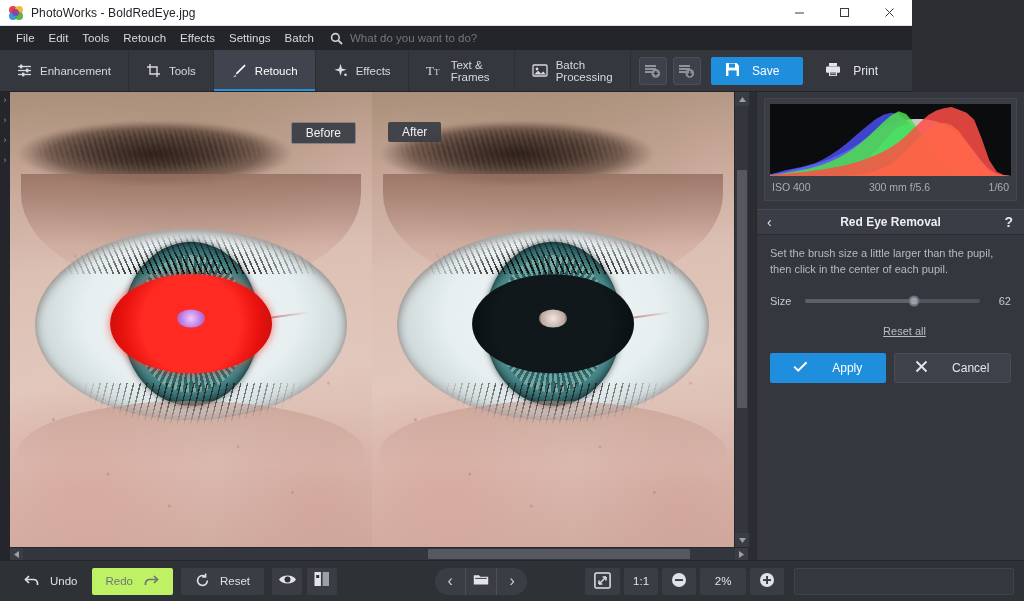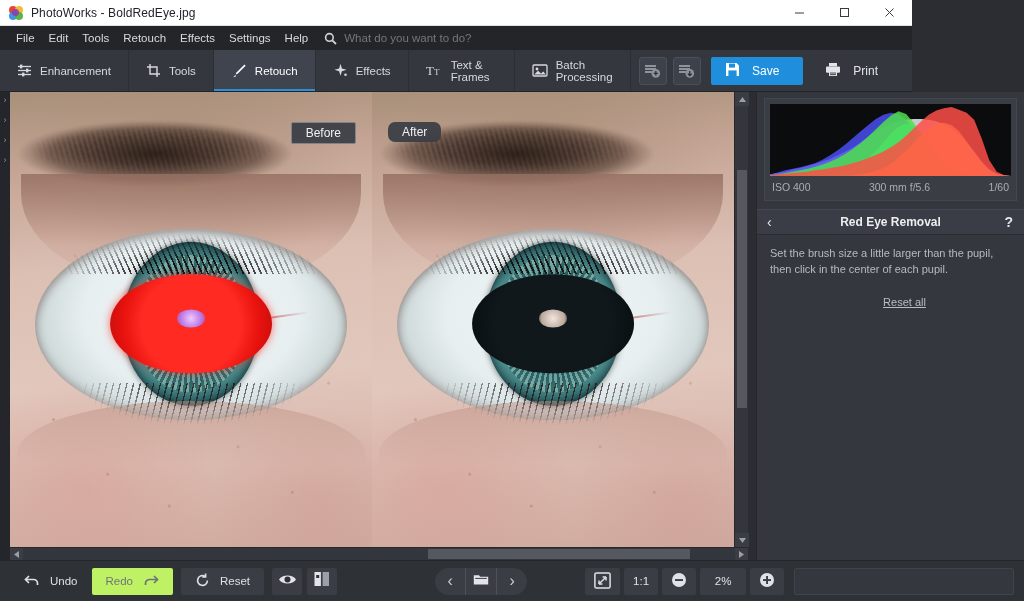--- a/index.html
+++ b/index.html
@@ -199,21 +199,21 @@
     position: absolute; left: 2%; top: 68%; width: 96%; height: 14%;
     background: linear-gradient(180deg, rgba(190,146,134,.55), rgba(0,0,0,0));
     border-top-left-radius: 60% 100%; border-top-right-radius: 60% 100%;
   }
 
   .ba-label {
     position: absolute; top: 30px; font-size: 12px; color: #f0f1f3;
     padding: 3px 14px; border-radius: 2px; z-index: 9;
   }
   .ba-label.before { right: 16px; background: rgba(60,63,70,.94); border: 1px solid #7e838c; }
-  .ba-label.after  { left: 16px;  background: rgba(60,63,70,.94); border-radius: 7px; }
+  .ba-label.after  { left: 16px;  background: rgba(60,63,70,.94); }
 
   
   .vscroll {
     position: absolute; left: 734px; top: 0; width: 14px; height: 455px; background: #33363c;
     border-left: 1px solid #26282d;
   }
   .vscroll .arrow { width: 14px; height: 14px; display: flex; align-items: center; justify-content: center; background: #3a3d44; }
   .vscroll .arrow.bot { position: absolute; bottom: 0; left: 0; }
   .vscroll .thumb { position: absolute; left: 2px; top: 78px; width: 10px; height: 238px; background: #55595f; border-radius: 1px; }
   .hscroll {
@@ -334,21 +334,21 @@
     </div>
   </div>
 
   <div class="menubar">
     <div class="menu-item">File</div>
     <div class="menu-item">Edit</div>
     <div class="menu-item">Tools</div>
     <div class="menu-item">Retouch</div>
     <div class="menu-item">Effects</div>
     <div class="menu-item">Settings</div>
-    <div class="menu-item">Help</div>
+    <div class="menu-item">Batch</div>
     <div class="search-wrap">
       <span class="search-ico">
         <svg width="13" height="13" viewBox="0 0 13 13">
             <circle cx="5.4" cy="5.4" r="3.8" fill="none" stroke="#cfd2d6" stroke-width="1.6"></circle>
             <line x1="8.3" y1="8.3" x2="12" y2="12" stroke="#cfd2d6" stroke-width="1.8"></line>
           </svg>
       </span>
       <span class="search-hint">What do you want to do?</span>
     </div>
   </div>
@@ -565,25 +565,51 @@
 
     <div class="panel-head">
       <span class="back">‹</span>
       <span class="title">Red Eye Removal</span>
       <span class="help">?</span>
     </div>
 
     <div class="panel-body">
       <div class="hint">Set the brush size a little larger than the pupil, then click in the center of each pupil.</div>
 
+      <div class="slider-row">
+        <span class="lbl">Size</span>
+        <div class="track">
+          <div class="fill"></div>
+          <div class="knob"></div>
+        </div>
+        <span class="val">62</span>
+      </div>
 
       <div class="resetall">
         <span>Reset all</span>
       </div>
 
+      <div class="panel-actions">
+        <div class="btn-apply">
+          <span>
+            <svg width="15" height="13" viewBox="0 0 15 13">
+                <path d="M1.2 6.6 L5.2 10.6 L13.6 2.2" fill="none" stroke="#ffffff" stroke-width="2"></path>
+              </svg>
+          </span>
+          <span>Apply</span>
+        </div>
+        <div class="btn-cancel">
+          <span>
+            <svg width="13" height="13" viewBox="0 0 13 13">
+                <path d="M1.5 1.5 L11.5 11.5 M11.5 1.5 L1.5 11.5" stroke="#e4e6ea" stroke-width="1.9"></path>
+              </svg>
+          </span>
+          <span>Cancel</span>
+        </div>
+      </div>
     </div>
   </div>
 
   <div class="statusbar">
     <div class="sb-btn">
       <span>
         <svg width="16" height="13" viewBox="0 0 16 13">
             <path d="M5 2 L1.5 5.5 L5 9" fill="none" stroke="#dde0e4" stroke-width="1.7"></path>
             <path d="M1.8 5.5 H9.5 a4 4 0 0 1 4 4 V11" fill="none" stroke="#dde0e4" stroke-width="1.7"></path>
           </svg>

